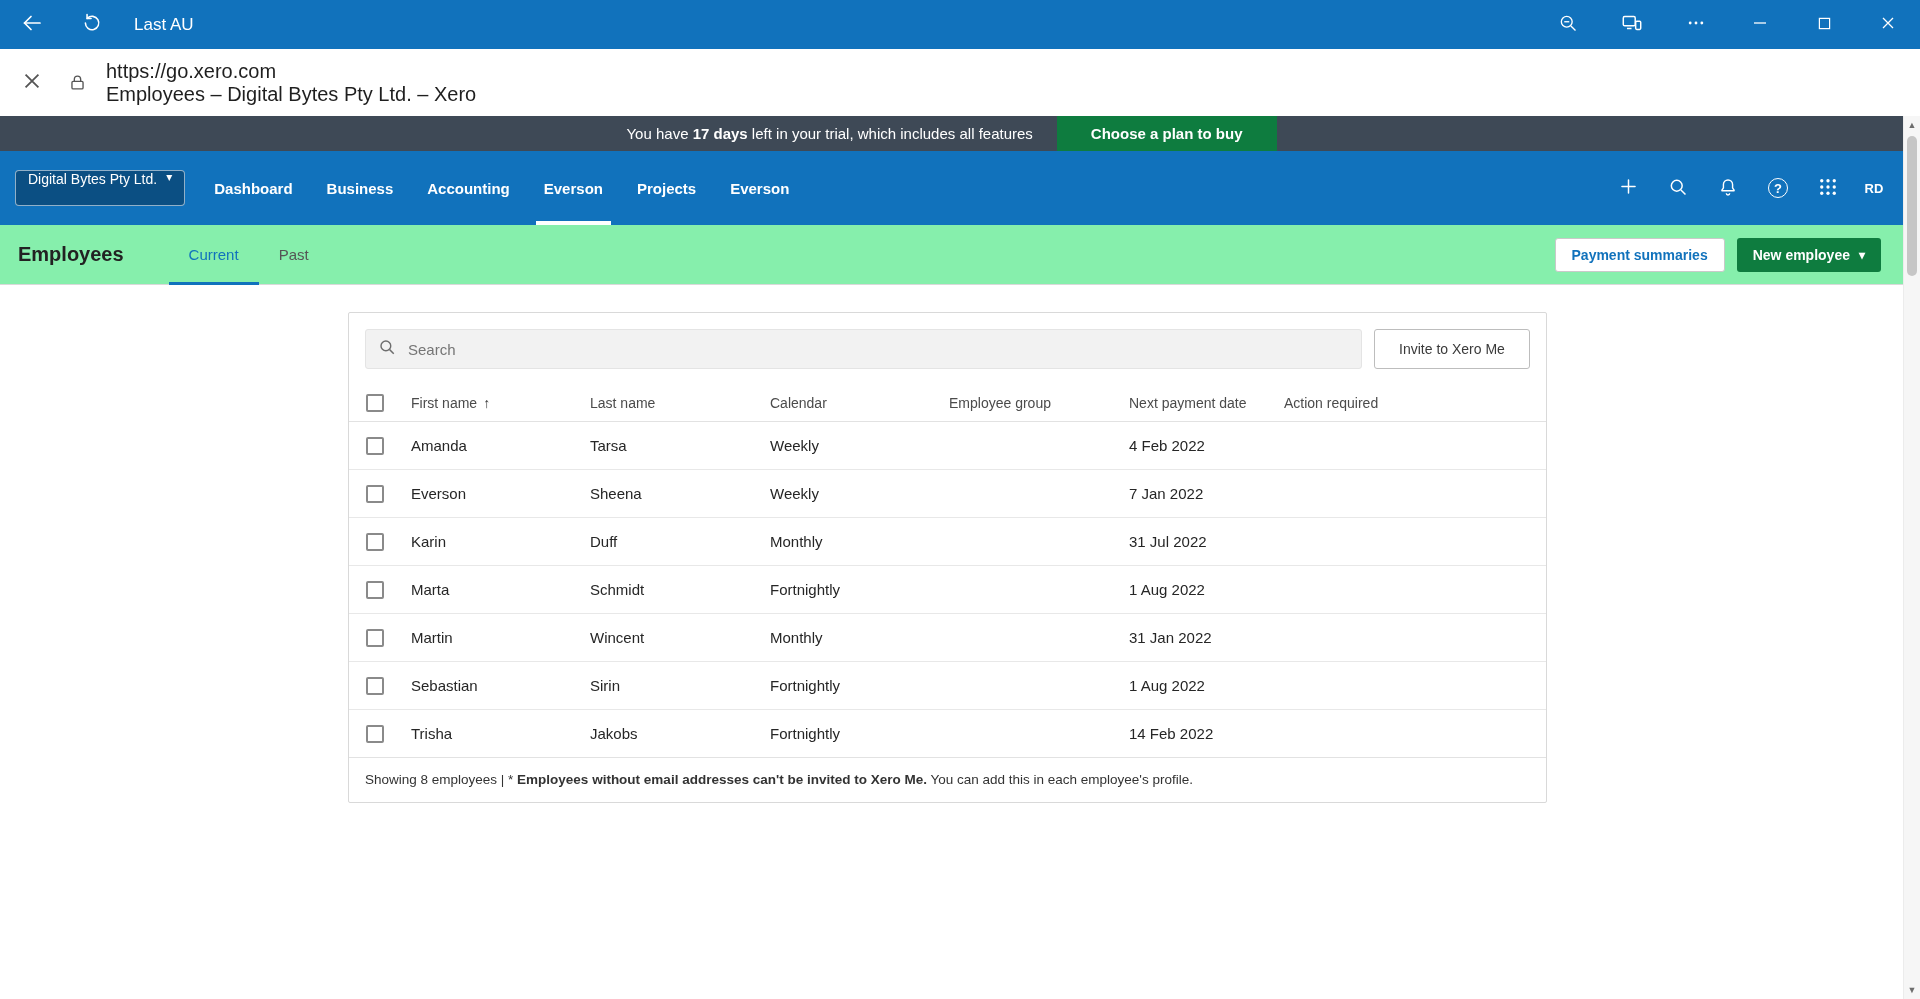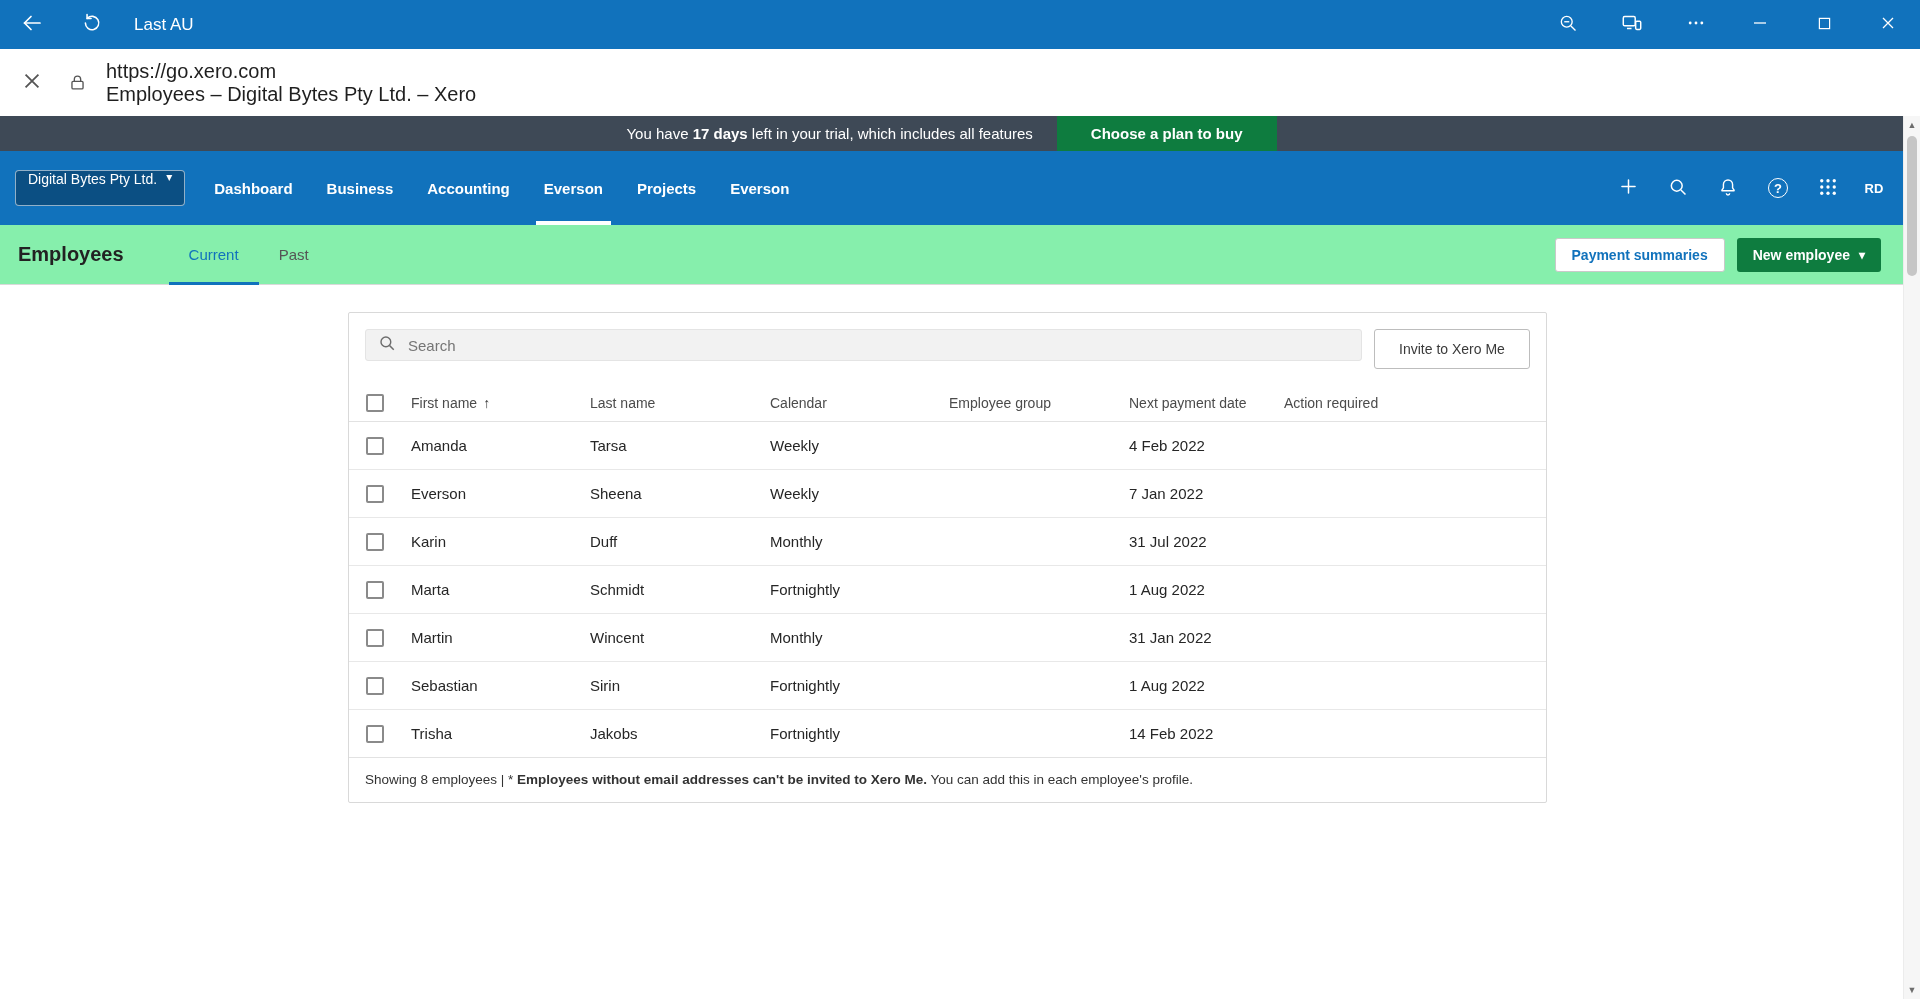--- a/index.html
+++ b/index.html
@@ -51,21 +51,21 @@
   .tab.active{color:var(--blue);}
   .tab.active::after{content:"";position:absolute;left:0;right:0;bottom:-1px;height:3px;background:var(--blue);}
   .header-actions{margin-left:auto;display:flex;align-items:center;gap:12px;margin-right:22px;}
   .btn-outline-blue{height:34px;padding:0 16px;background:#fff;border:1px solid #c9c9c9;border-radius:3px;color:var(--blue);font-weight:600;font-size:14px;cursor:pointer;font-family:inherit;}
   .btn-green{height:34px;padding:0 16px;background:var(--green);border:none;border-radius:3px;color:#fff;font-weight:600;font-size:14px;display:flex;align-items:center;gap:9px;cursor:pointer;font-family:inherit;}
 
   
   .content{position:absolute;top:285px;bottom:0;left:0;right:17px;background:#fff;}
   .card{position:absolute;left:348px;top:27px;width:1199px;background:#fff;border:1px solid #d9d9d9;border-radius:2px;}
   .card-top{display:flex;gap:12px;padding:16px;}
-  .searchbox{flex:1;height:32px;background:#f2f2f2;border:1px solid #e4e4e4;border-radius:3px;display:flex;align-items:center;padding:0 12px;gap:10px;}
+  .searchbox{flex:1;height:40px;background:#f2f2f2;border:1px solid #e4e4e4;border-radius:3px;display:flex;align-items:center;padding:0 12px;gap:10px;}
   .searchbox input{border:none;background:transparent;outline:none;font-size:15px;flex:1;color:#333;font-family:inherit;}
   .searchbox input::placeholder{color:#757575;}
   .btn-outline{width:156px;height:40px;background:#fff;border:1px solid #bdbdbd;border-radius:3px;font-size:14px;color:#3a3a3a;cursor:pointer;font-family:inherit;}
 
   .emp-table{width:100%;border-collapse:collapse;table-layout:fixed;}
   .emp-table th{text-align:left;font-weight:normal;color:#4b4b4b;font-size:14px;height:36px;padding:0;border-bottom:1px solid #e2e2e2;cursor:pointer;}
   .emp-table td{height:48px;font-size:15px;color:#262626;padding:0;border-bottom:1px solid #e8e8e8;}
   .emp-table tbody tr:last-child td{border-bottom:none;}
   .cb-cell{padding-left:17px!important;}
   .checkbox{display:inline-block;width:18px;height:18px;border:2px solid #8a8a8a;border-radius:2px;background:#fff;vertical-align:middle;cursor:pointer;}

